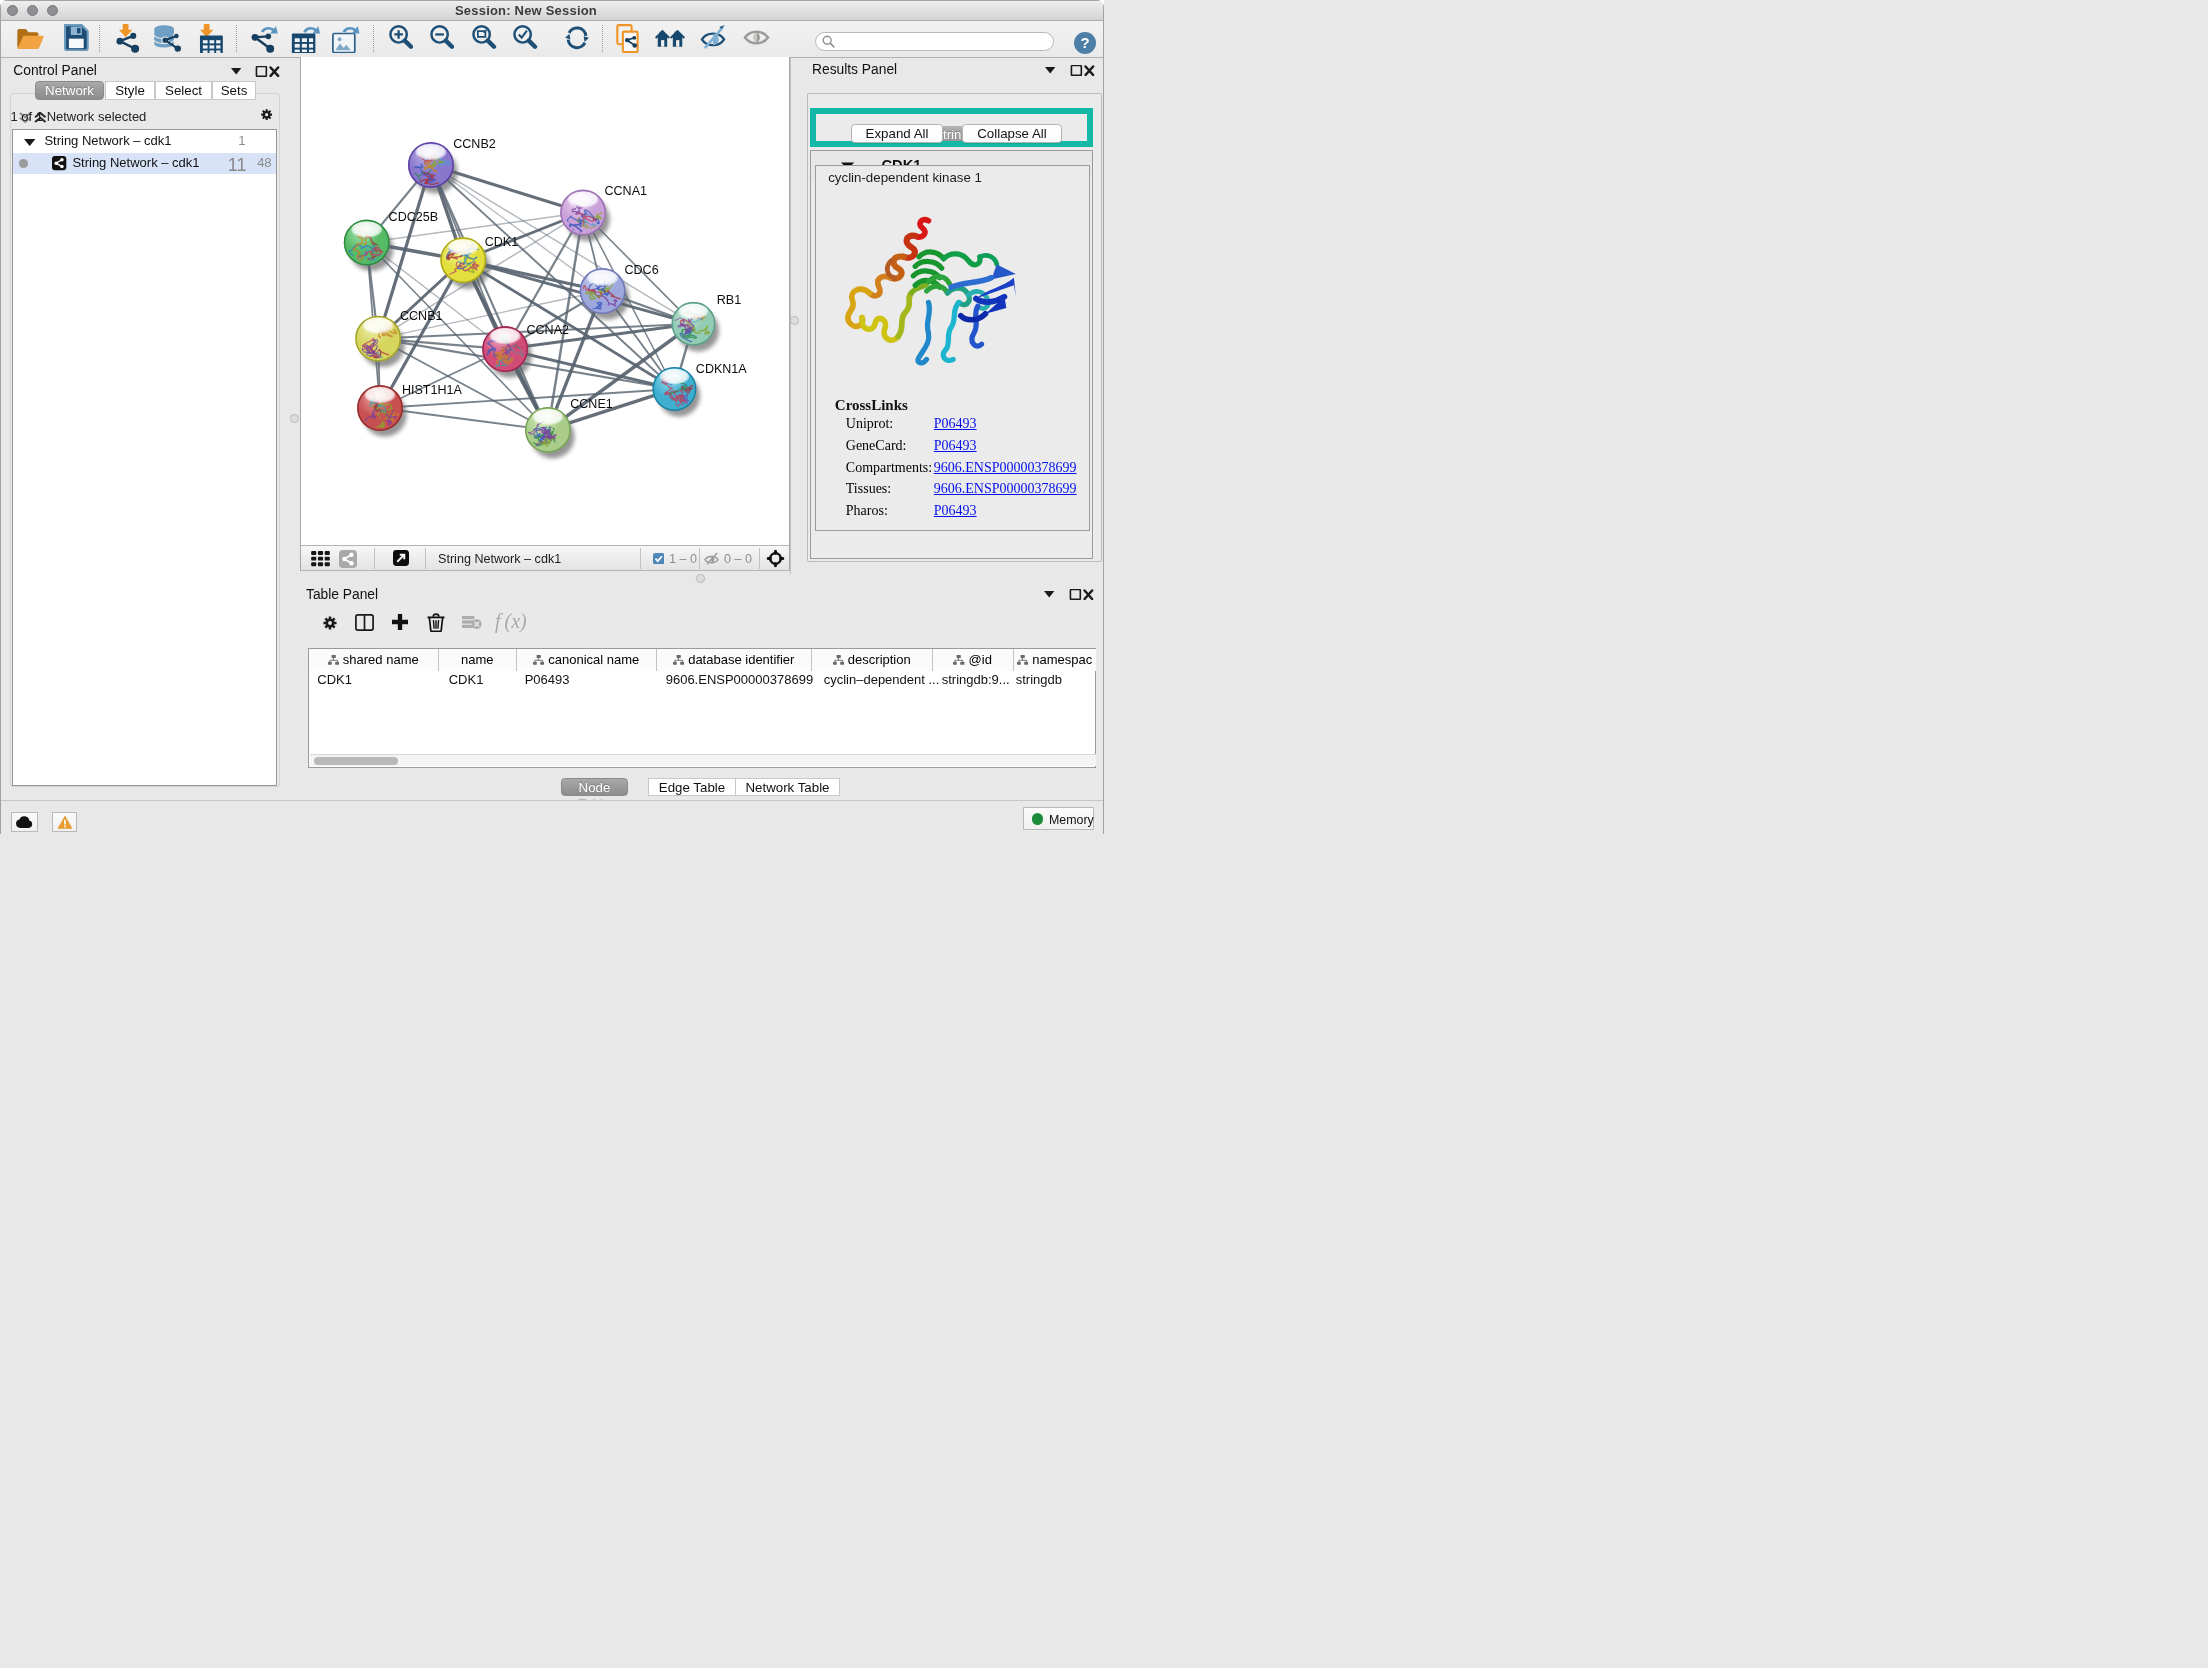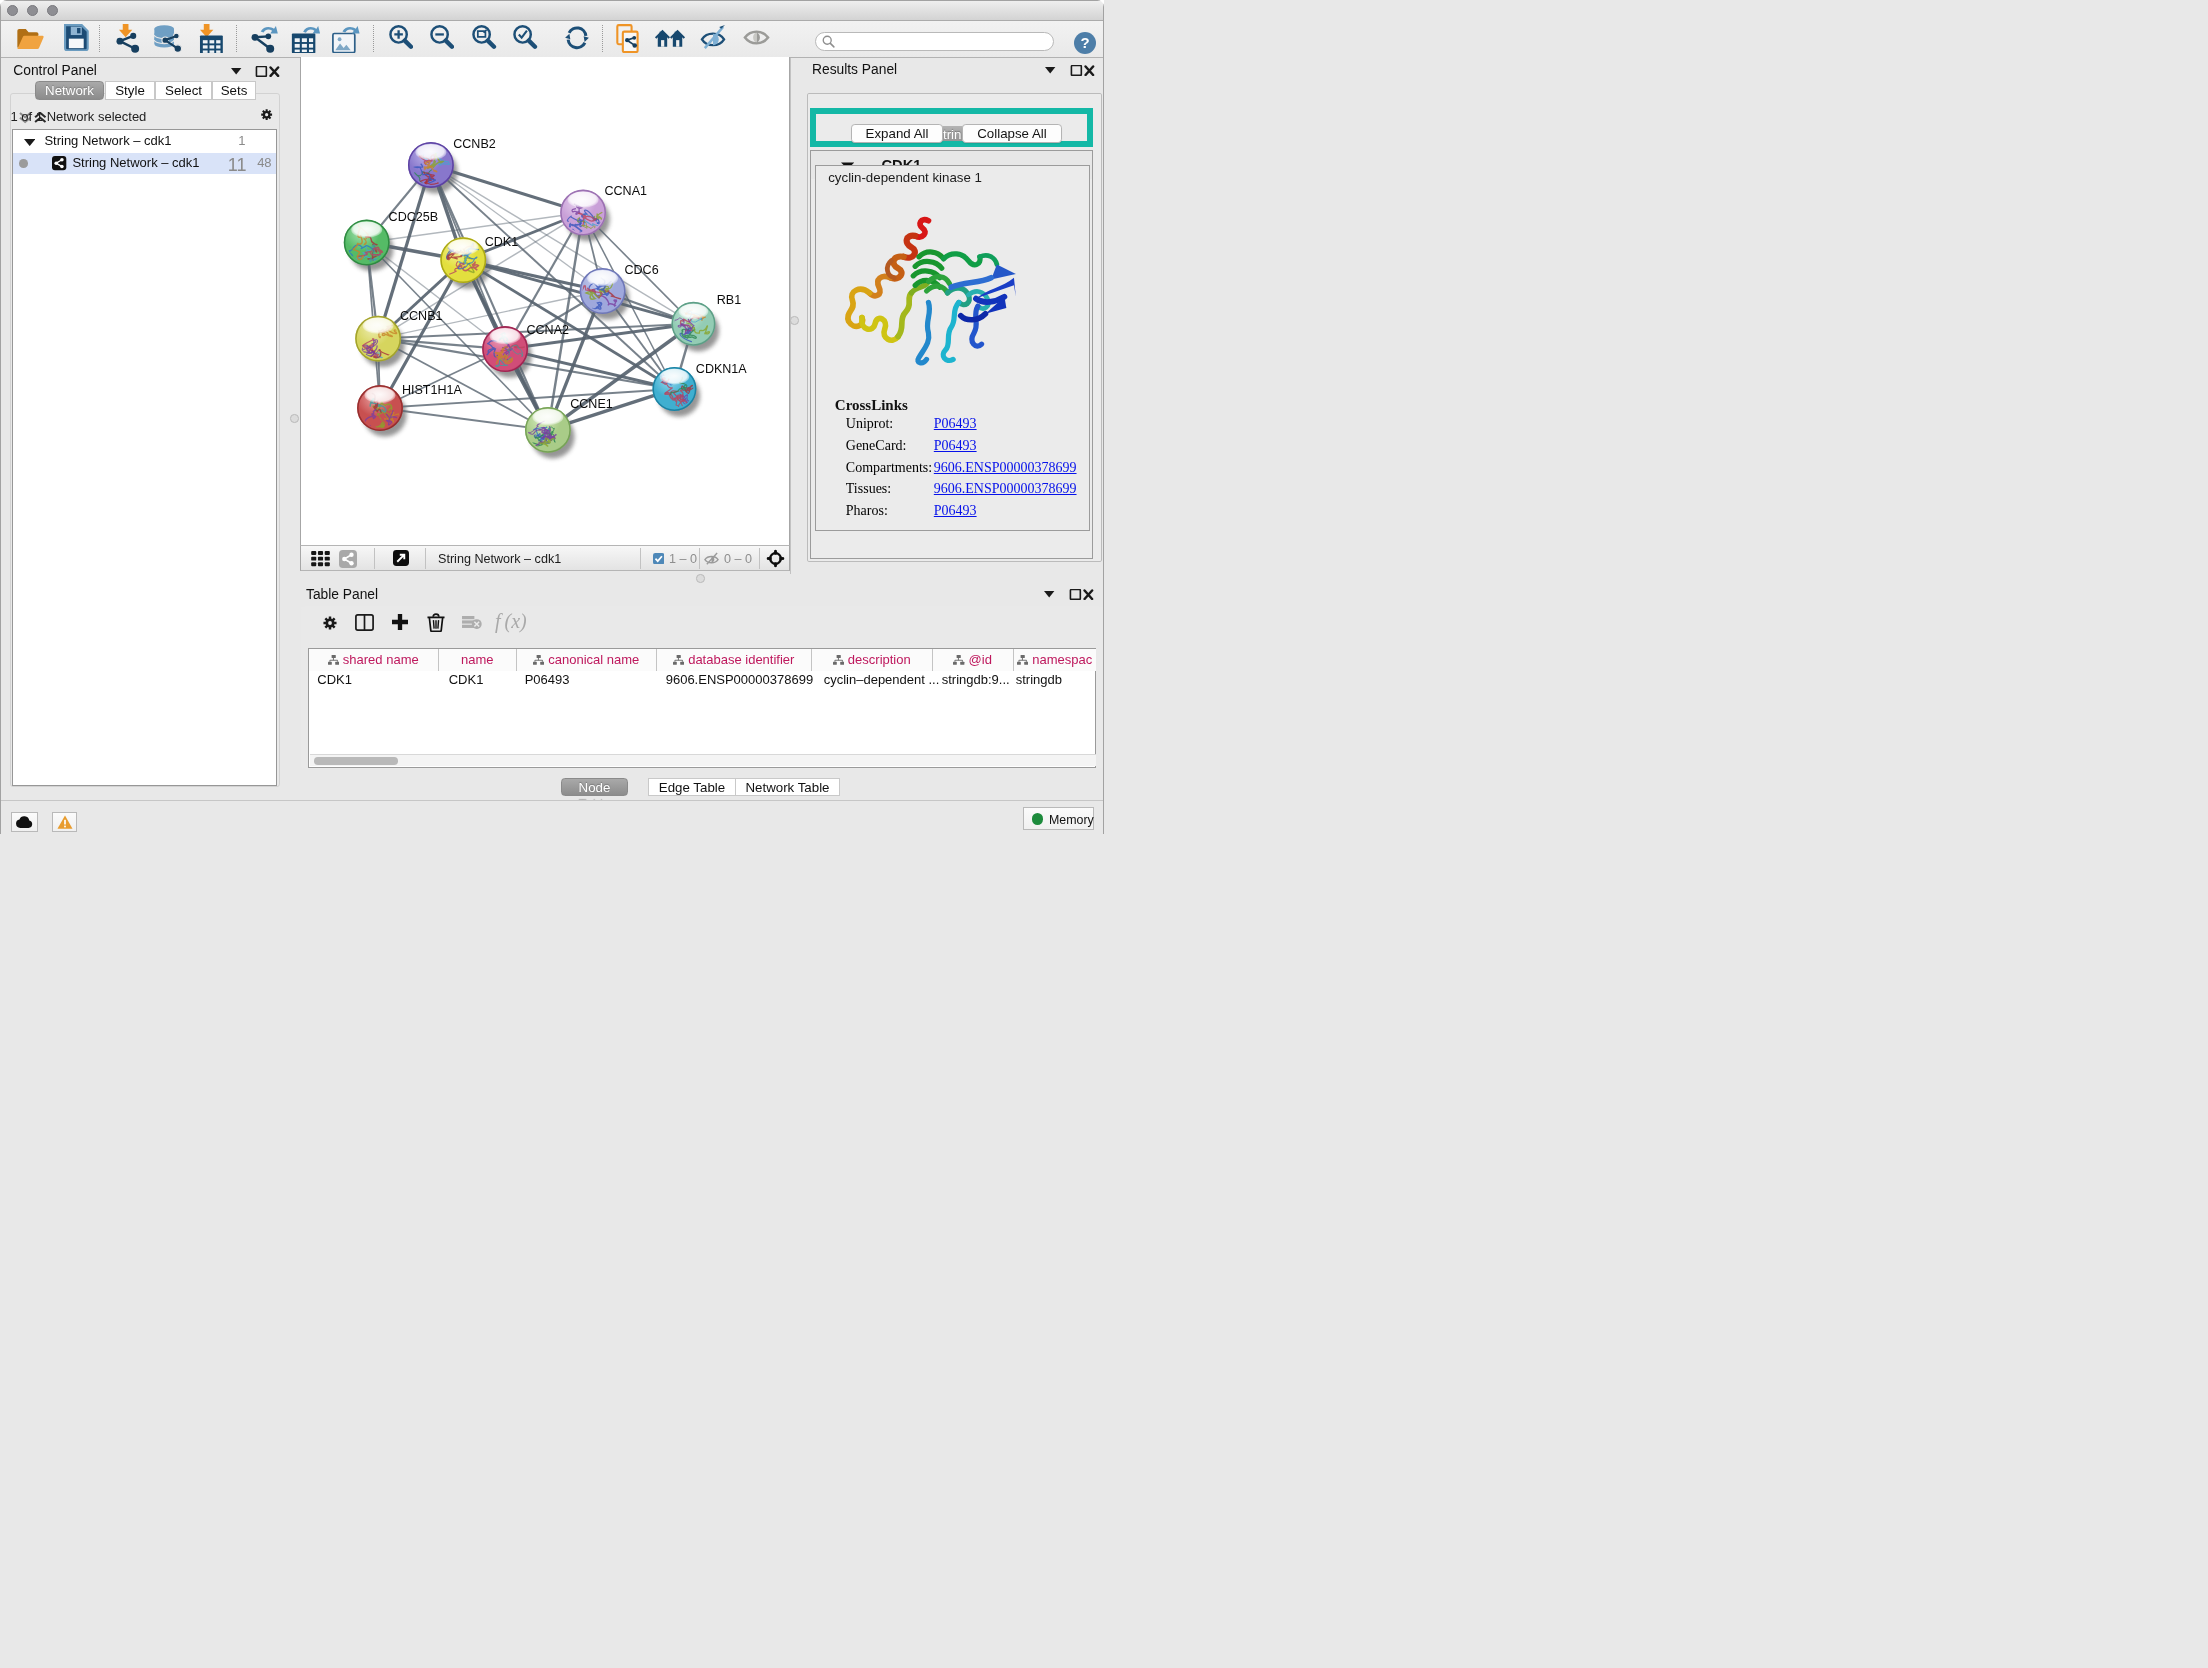--- a/index.html
+++ b/index.html
@@ -56,21 +56,21 @@
 .serif { font-family:"Liberation Serif", serif; }
 .xlrow { position:absolute; font-size:14px; white-space:nowrap; }
 .xlink { color:#0611ea; text-decoration:underline; }
 
 #tp-title { position:absolute; left:306px; top:529px; font-size:13.8px; color:#111; }
 #tp-container { position:absolute; left:301px; top:548px; width:802px; height:163px;
   background:#e9e9e9; border-radius:3.8px; }
 #tp-table { position:absolute; left:6.7px; top:42px; width:788px; height:120px;
   background:#fff; border:1px solid #9a9a9a; }
 .th { position:absolute; top:0; height:22px; border-right:1px solid #c4c4c4;
-  font-size:13px; color:#be185d; text-align:center; line-height:21px; background:#fbfbfb; }
+  font-size:13px; color:#000000; text-align:center; line-height:21px; background:#fbfbfb; }
 .td { position:absolute; top:22px; height:19px; font-size:13px; color:#111; line-height:18px; }
 #tp-scroll { position:absolute; left:1px; bottom:1px; height:12.4px; width:786px; background:#f4f4f4; border-top:1px solid #d8d8d8;}
 #tp-thumb { position:absolute; left:4.8px; top:2.4px; width:84px; height:7.6px; background:#b9b9b9; border-radius:3.8px; }
 .btab { position:absolute; top:720px; height:18px; background:#fff; border:1px solid #c9c9c9;
   font-size:13.3px; text-align:center; line-height:17px; color:#111; }
 .btab.sel { background:linear-gradient(#a9a9a9,#8c8c8c); color:#fff; border-radius:3.8px;
   border:1px solid #8a8a8a; text-shadow:0 -1px 1px rgba(0,0,0,0.25); }
 
 #statusbar { position:absolute; left:0; top:742px; width:1104px; height:34px;
   border-top:1px solid #c6c6c6; background:#e8e8e8; }
@@ -78,20 +78,21 @@
   border:1px solid #b9b9b9; }
 </style>
 </head>
 <body>
 <div style="position:absolute;left:0;top:0;width:9.5px;height:9.5px;border-top-left-radius:6.7px;box-shadow:-4.8px -4.8px 0 4.8px #fff;z-index:100;pointer-events:none;"></div>
 <div style="position:absolute;right:0;top:0;width:9.5px;height:9.5px;border-top-right-radius:6.7px;box-shadow:4.8px -4.8px 0 4.8px #fff;z-index:100;pointer-events:none;"></div>
 <div id="titlebar">
   <div class="tl" style="left:6.7px;"></div>
   <div class="tl" style="left:27px;"></div>
   <div class="tl" style="left:47px;"></div>
+  <div id="title-text">Session: New Session</div>
 </div>
 <div id="toolbar">
 <svg class="tbi" style="left:15px;" width="30" height="29.5" viewBox="0 0 32 31">
   <path d="M2.5 25 L2.5 7 Q2.5 5 4.5 5 L11.5 5 L14.5 8.5 L23 8.5 Q25 8.5 25 10.5 L25 12" fill="#b06f15"></path>
   <path d="M2.5 26.5 L8.3 13.6 Q8.8 12.4 10.1 12.4 L29.4 12.4 Q31.1 12.4 30.4 14.1 L25.6 25.4 Q25.1 26.5 23.8 26.5 Z" fill="#f0a340"></path>
 </svg>
 <svg class="tbi" style="left:63px;" width="26" height="27.6" viewBox="0 0 27 29">
   <path d="M2 1.2 L19.5 1.2 L25.8 7.5 L25.8 25.5 Q25.8 27.6 23.6 27.6 L4.2 27.6 Q2 27.6 2 25.5 Z" fill="#1c4b74" stroke="#6b9cc0" stroke-width="2.2"></path>
   <rect x="8" y="2.8" width="11.6" height="8.8" fill="#8fb4d2"></rect>
   <rect x="14.6" y="4.2" width="3.6" height="5.6" fill="#1c4b74"></rect>

